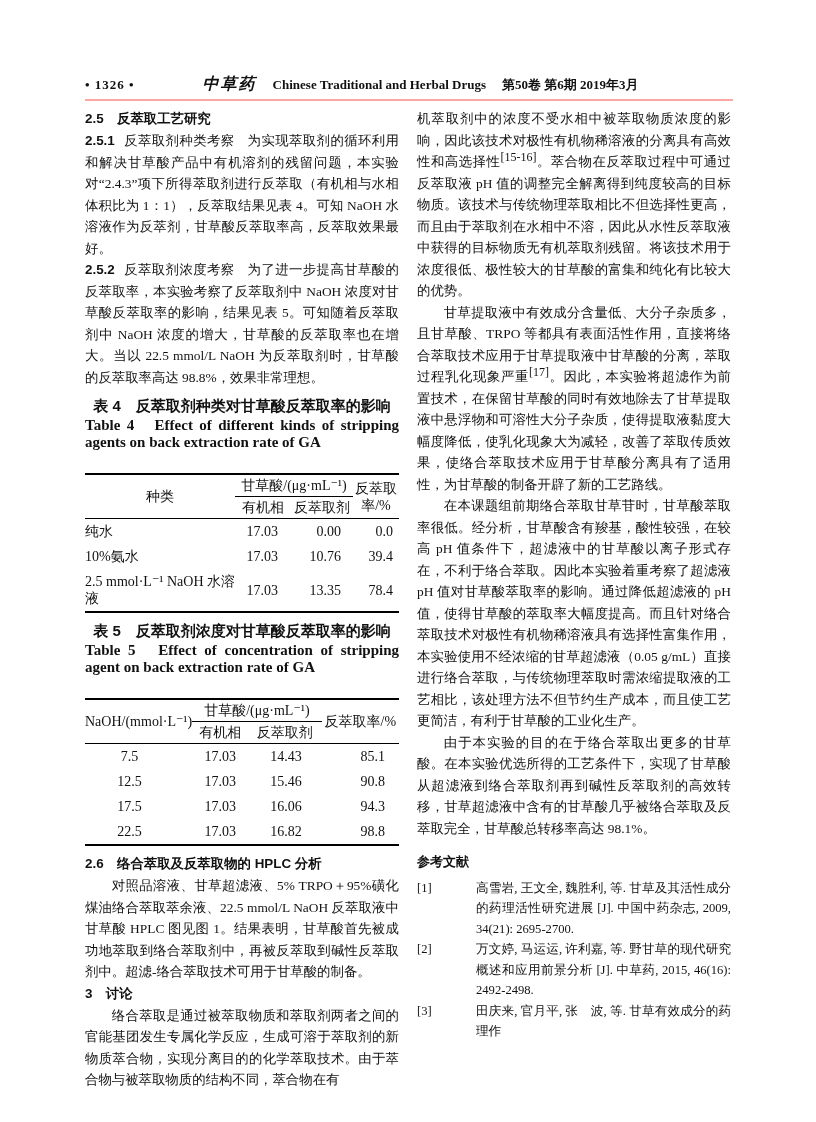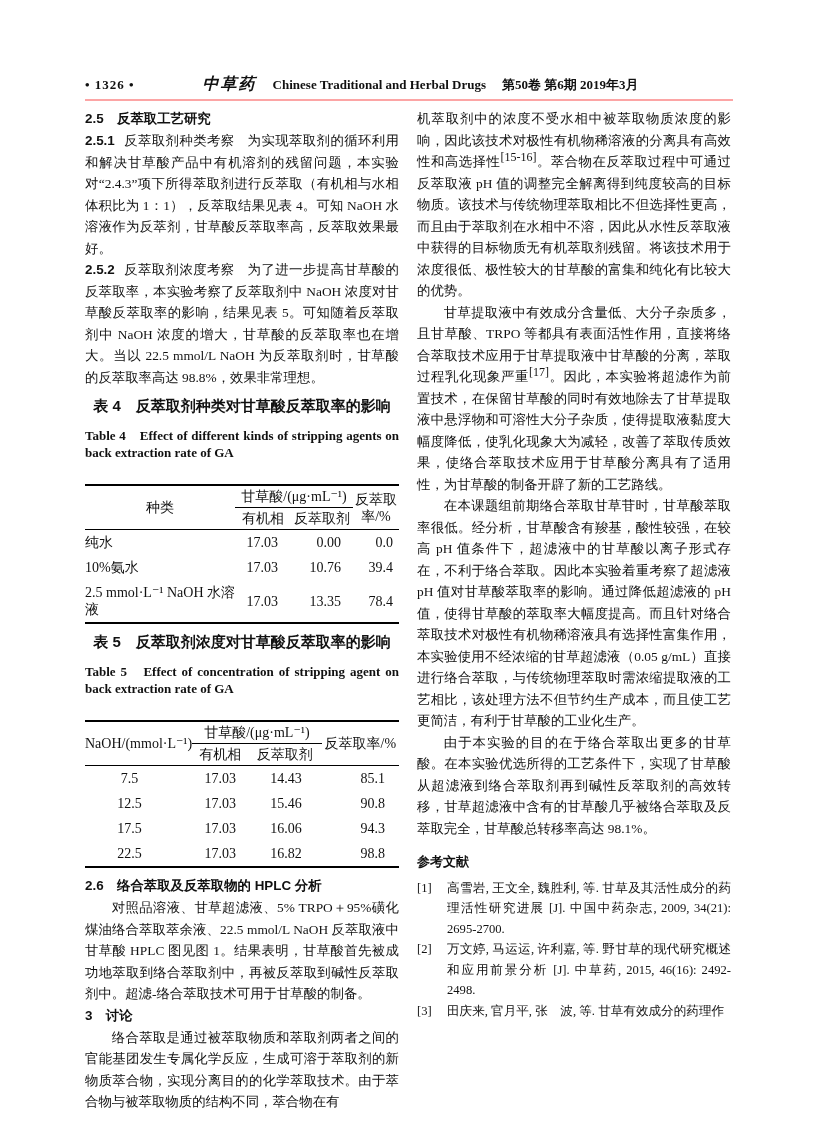--- a/index.html
+++ b/index.html
@@ -65,24 +65,24 @@
   .tblock { margin: 9px 0 7px 0; }
   .cap-zh {
     font-family: "Liberation Sans", "DejaVu Sans", sans-serif;
     font-weight: bold;
     font-size: 15px;
     line-height: 17px;
     text-align: center;
   }
   .cap-en {
     font-weight: bold;
-    font-size: 13px;
+    font-size: 15px;
     line-height: 16.5px;
     text-align: justify;
-    margin-top: 14px;
+    margin-top: 3px;
   }
   table.paper-table {
     width: 100%;
     border-collapse: collapse;
     margin-top: 23px;
     font-size: 14px;
     border-top: 2px solid #000;
     border-bottom: 2px solid #000;
   }
   .paper-table th, .paper-table td {
@@ -120,21 +120,21 @@
   
   .refs-h {
     font-family: "Liberation Sans", "DejaVu Sans", sans-serif;
     font-weight: bold;
     font-size: 13px;
     margin: 12px 0 5px 0;
     text-align: left;
   }
   .ref { display: flex; font-size: 12.6px; line-height: 20.5px; }
   .ref-num { flex: 0 0 30px; }
-  .ref-text { flex: 1; text-align: justify; }
+  .ref-text { flex: 1; text-align: justify; margin-left: 29px; }
 </style>
 </head>
 <body>
 
 <div class="page">
 
   <div class="runhead">
     <span class="pagenum">• 1326 •</span>
     <span class="logo">中草药</span>
     <span class="jname">Chinese Traditional and Herbal Drugs</span>

